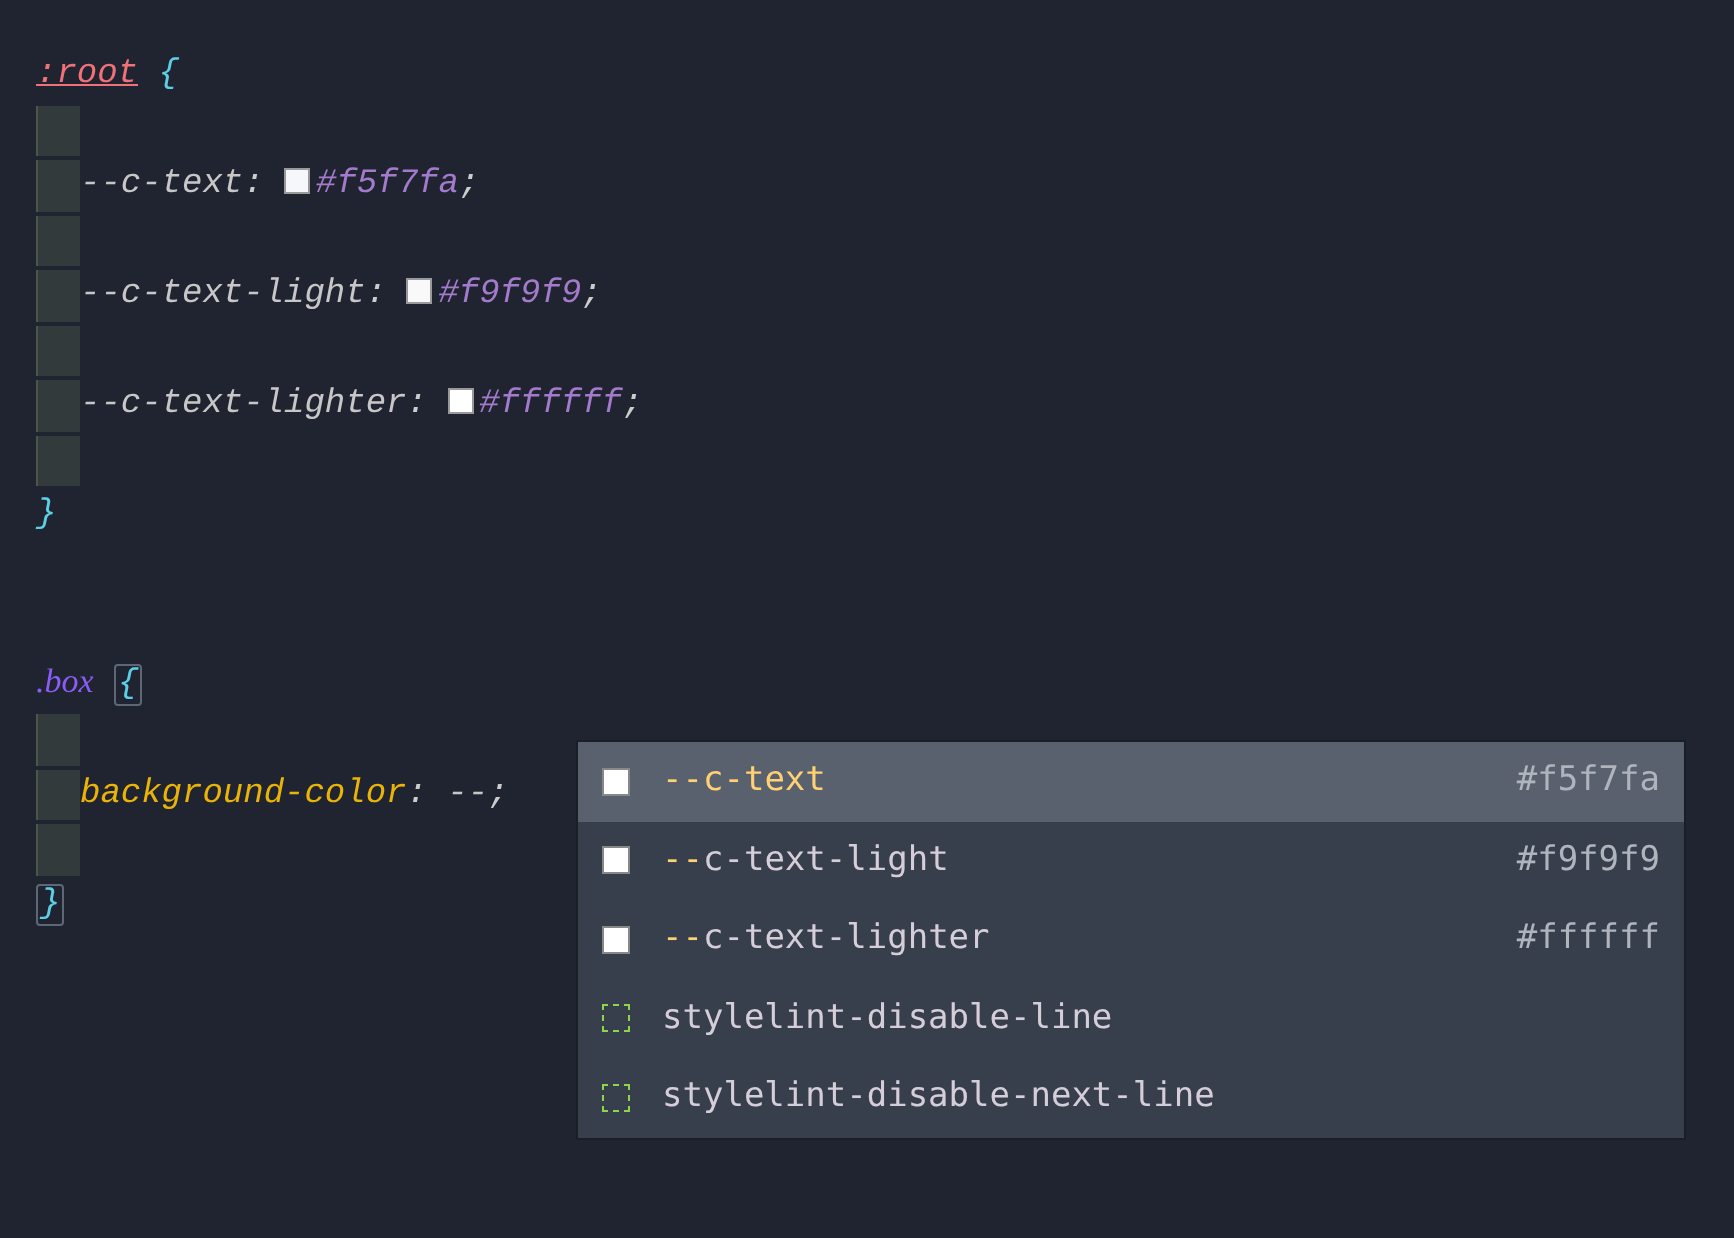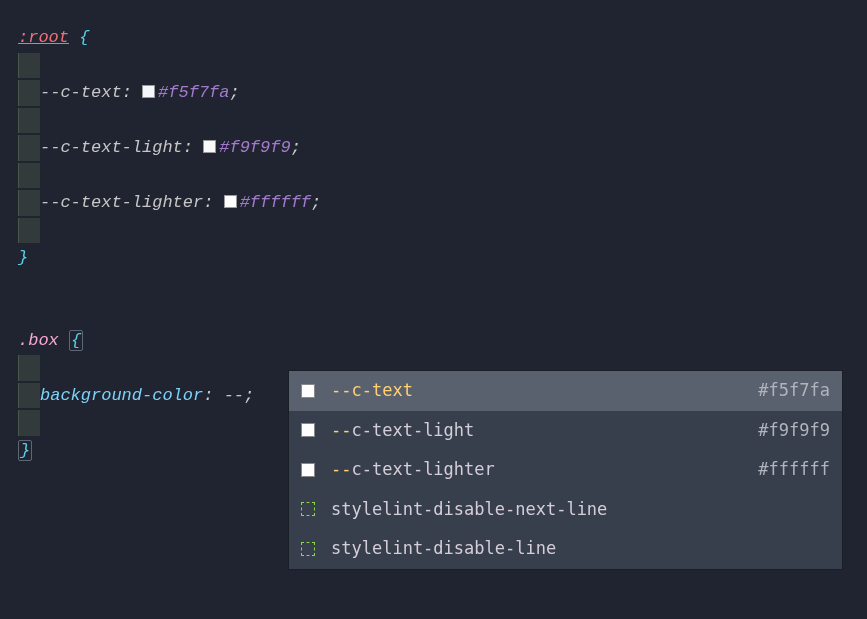--- a/index.html
+++ b/index.html
@@ -10,31 +10,31 @@
       line-height: 1.5;
       color: #ccc;
       width: 867px;
       height: 619px;
       padding: 25px 0 0 18px;
       overflow: hidden;
       font-style: italic;
     }
     .line { white-space: pre; min-height: 25px; margin-bottom: 2px; }
     .selector-root { color: #f07178; font-style: italic; text-decoration: underline; }
-    .selector-class { color: #f9a8d4; font-style: italic; }
+    .selector-class { color: #8b5cf6; font-style: italic; font-family: Liberation Serif, serif; }
     .brace { color: #5ccfe6; }
     .brace-hl { color: #5ccfe6; border: 1px solid #5e6875; border-radius: 2px; padding: 0 1px; }
     .indent-guide {
       display: inline-block;
       width: 22px;
       background: rgba(90, 100, 80, 0.35);
       border-left: 1px solid rgba(120,130,100,0.4);
     }
     .var-name { color: #c7c7c7; }
-    .prop-name { color: #7dd3fc; }
+    .prop-name { color: #eab308; }
     .swatch {
       display: inline-block;
       width: 13px;
       height: 13px;
       border: 1px solid #999;
       vertical-align: -1px;
       margin-right: 3px;
     }
     .hexval { color: #a37acc; }
     .punct { color: #ccc; }
@@ -117,19 +117,19 @@
     <span class="ac-label"><span class="match">--</span><span>c-text-light</span></span>
     <span class="ac-value">#f9f9f9</span>
   </div>
   <div class="ac-item">
     <span class="ac-icon solid"></span>
     <span class="ac-label"><span class="match">--</span><span>c-text-lighter</span></span>
     <span class="ac-value">#ffffff</span>
   </div>
   <div class="ac-item">
     <span class="ac-icon dashed"></span>
-    <span class="ac-label">stylelint-disable-next-line</span>
+    <span class="ac-label">stylelint-disable-line</span>
   </div>
   <div class="ac-item">
     <span class="ac-icon dashed"></span>
-    <span class="ac-label">stylelint-disable-line</span>
+    <span class="ac-label">stylelint-disable-next-line</span>
   </div>
 </div>
 
 </body></html>

